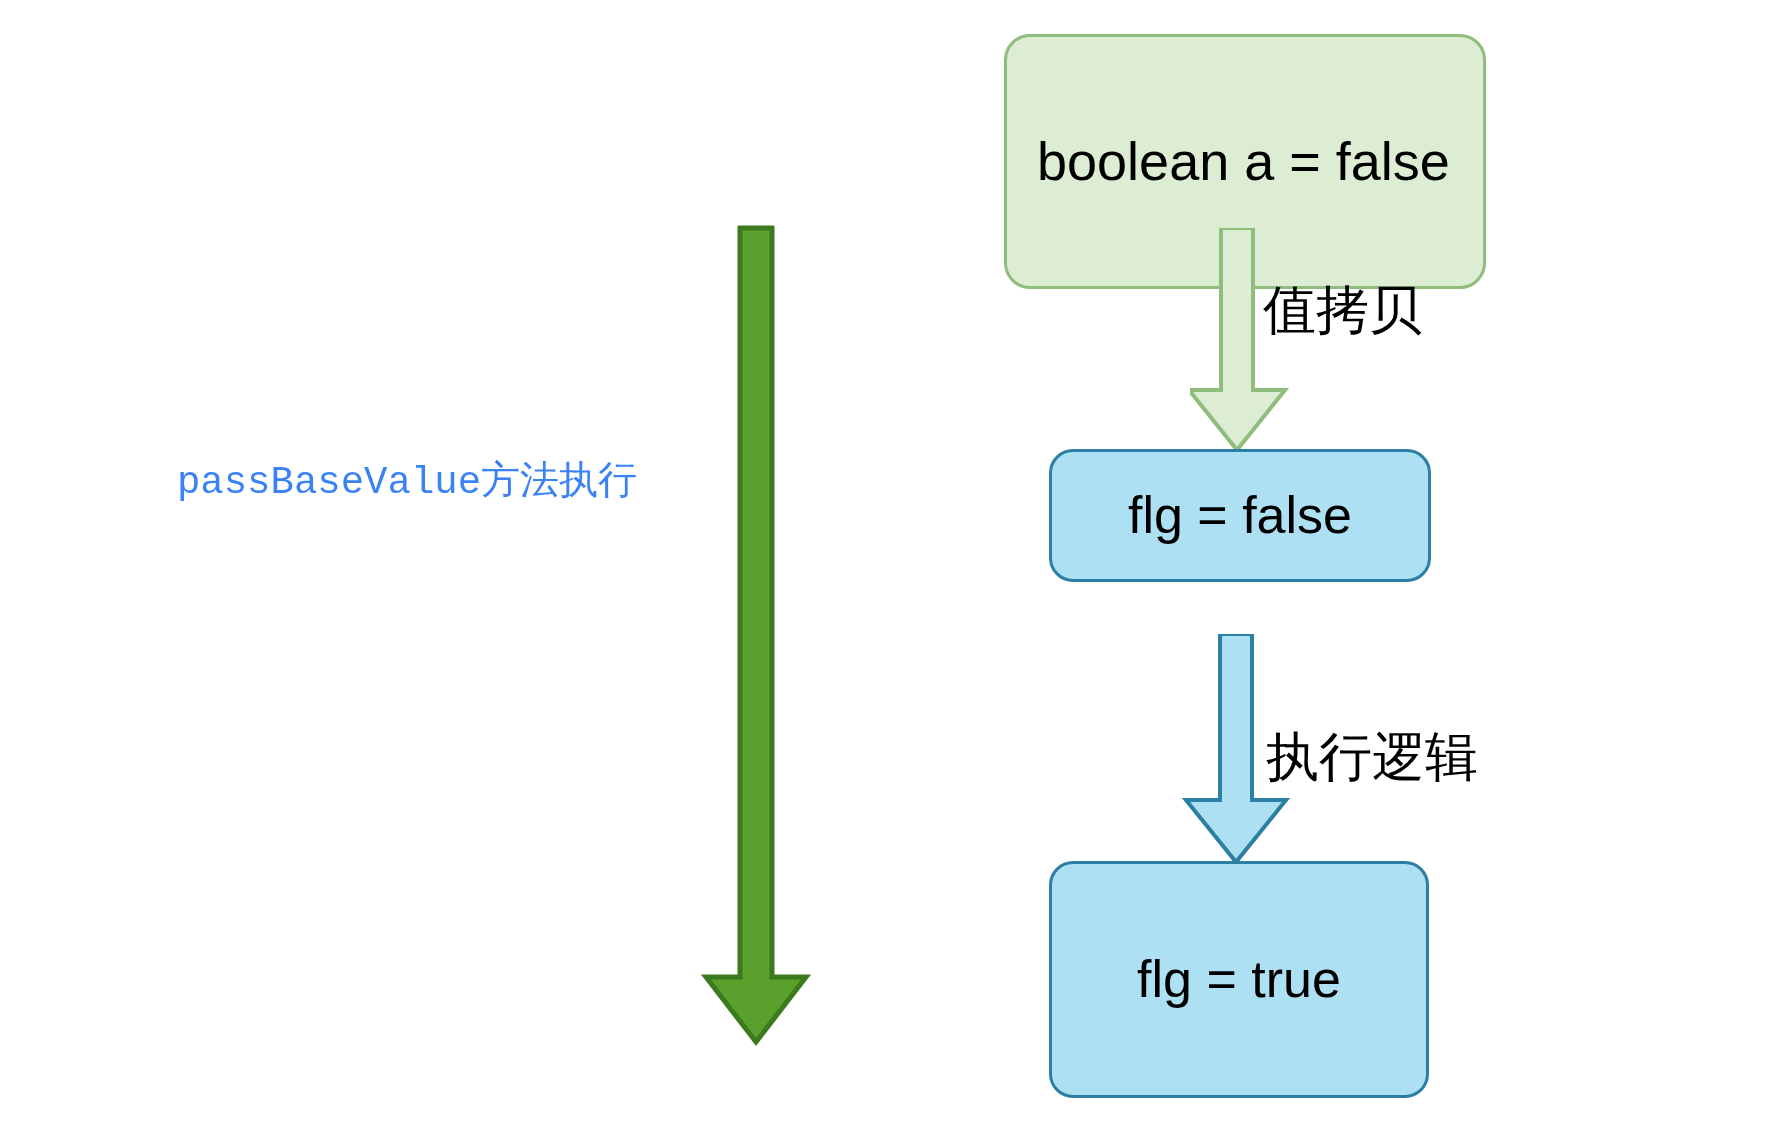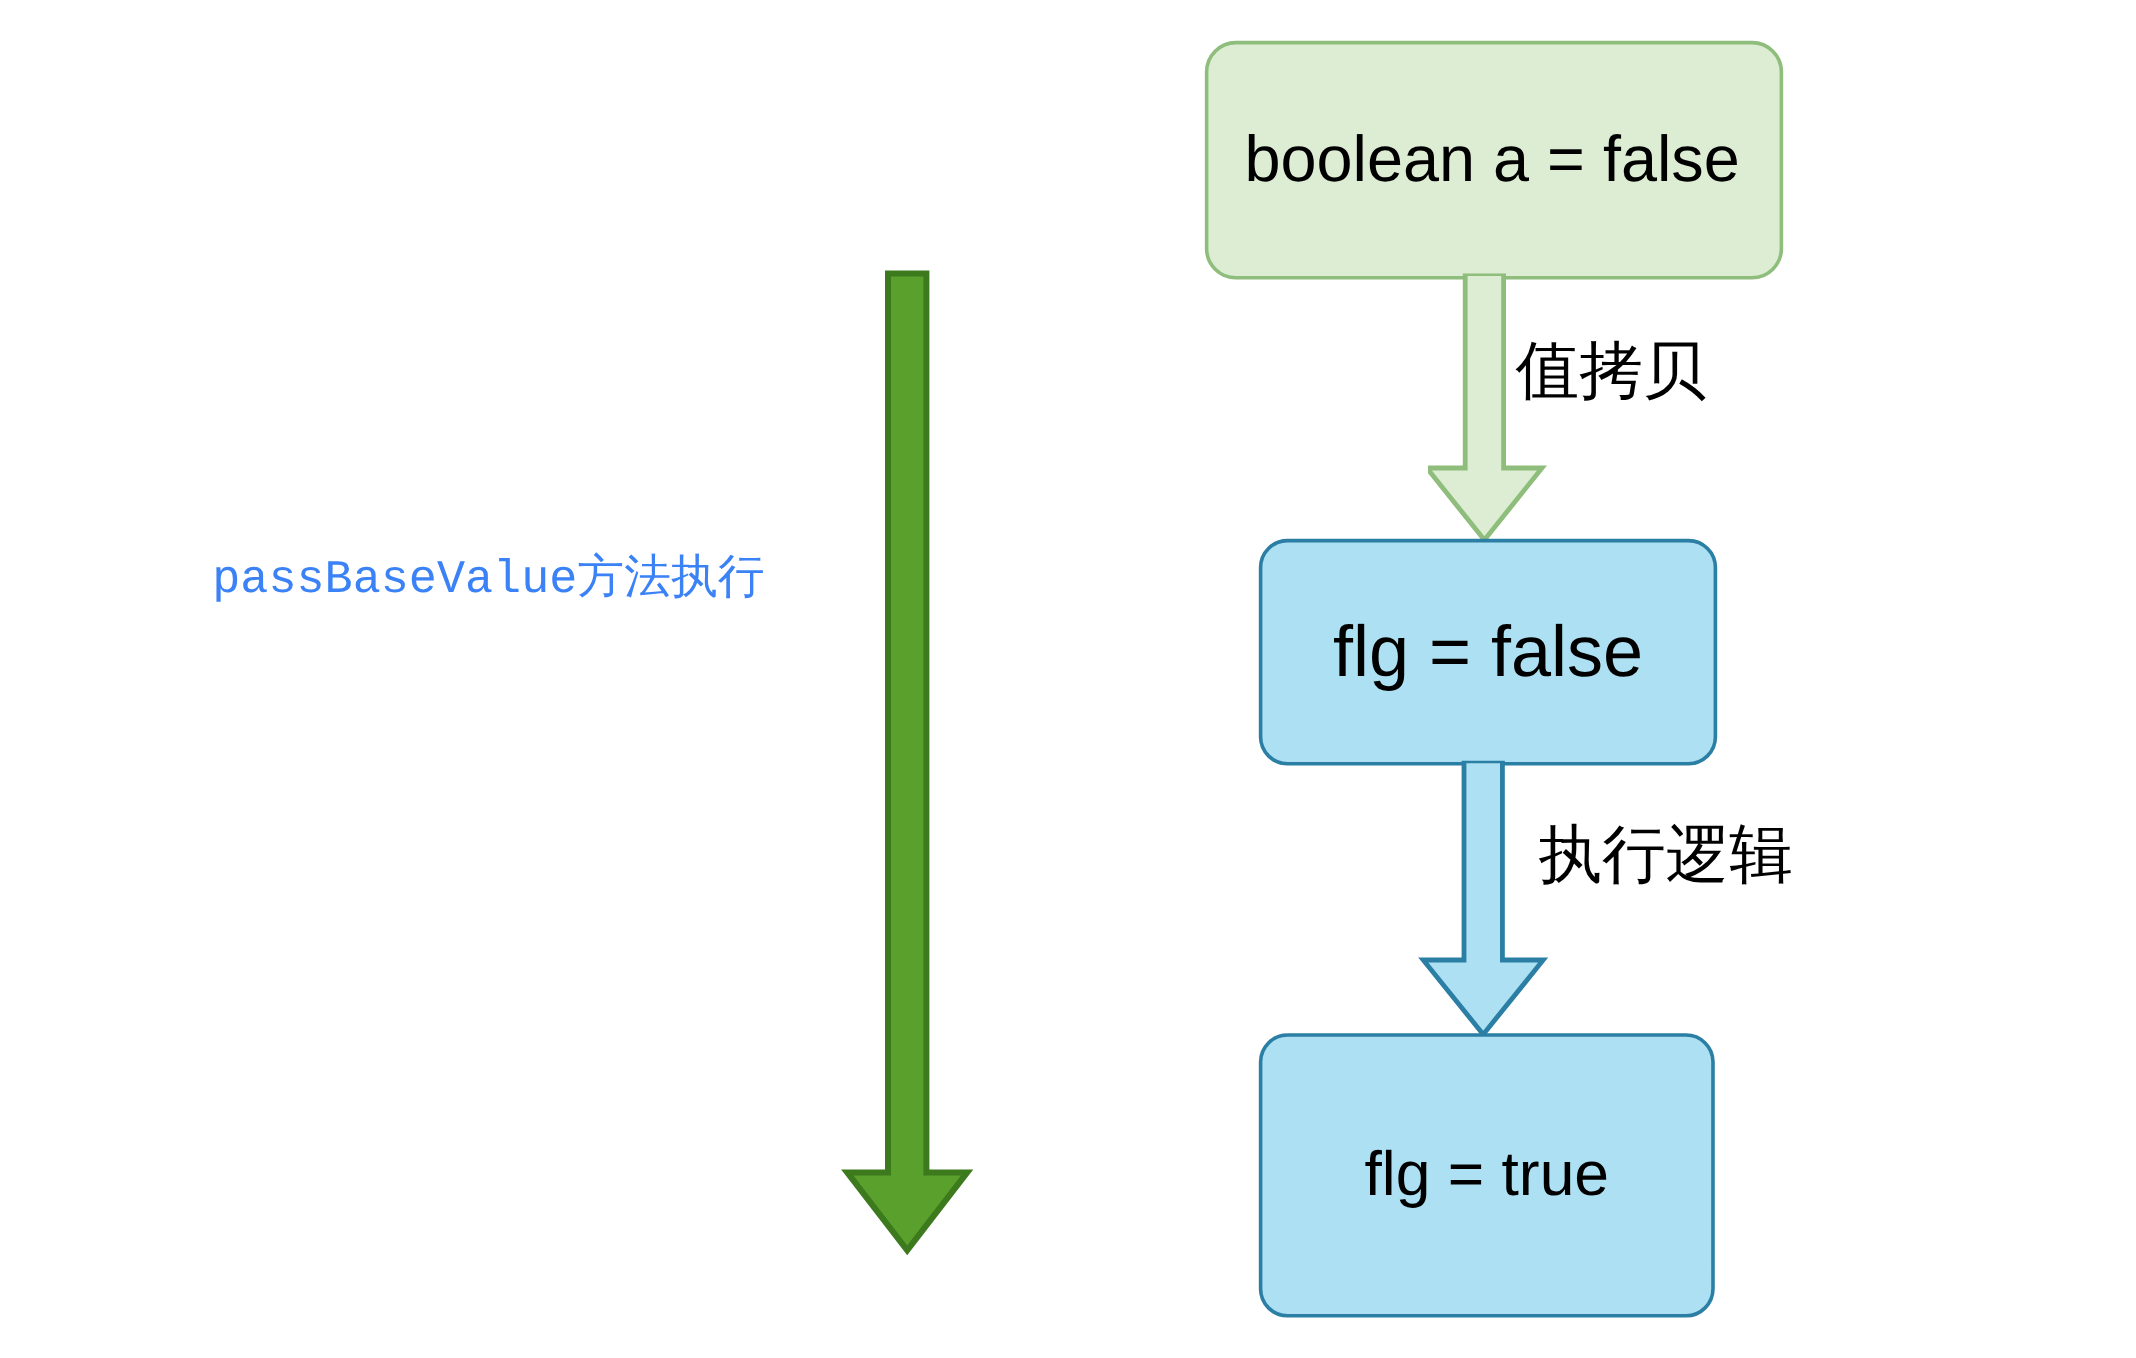--- a/index.html
+++ b/index.html
@@ -51,41 +51,41 @@
   }
   .node .line {
     display: block;
     white-space: nowrap;
   }
 
   #node-source {
     left: 1004px;
     top: 34px;
     width: 482px;
-    height: 199px;
+    height: 255px;
     background: #dcedd3;
     border: 3px solid #8fbd7c;
     border-radius: 26px;
     padding-left: 30px;
     align-items: flex-start;
     text-align: left;
     font-size: 54px;
     line-height: 1.17;
   }
 
   #node-copy {
     left: 1049px;
     top: 449px;
     width: 382px;
-    height: 189px;
+    height: 133px;
     background: #ade0f2;
     border: 3px solid #2b7fa4;
     border-radius: 24px;
     align-items: center;
-    font-size: 60px;
+    font-size: 52px;
     line-height: 1.18;
   }
 
   #node-mutated {
     left: 1049px;
     top: 861px;
     width: 380px;
     height: 237px;
     background: #ade0f2;
     border: 3px solid #2b7fa4;
@@ -115,21 +115,21 @@
   
   .edge-label {
     position: absolute;
     font-family: "DejaVu Sans", "Liberation Sans", sans-serif;
     font-size: 53px;
     line-height: 1;
     color: #000000;
     white-space: nowrap;
   }
   #label-copy   { left: 1263px; top: 283px; text-align: center; }
-  #label-logic  { left: 1266px; top: 686px; margin-left: 16px; }
+  #label-logic  { left: 1266px; top: 730px; }
 </style>
 </head>
 <body>
 
 <div id="canvas">
 
   <svg id="exec-arrow-svg" viewBox="0 0 125 840" xmlns="http://www.w3.org/2000/svg">
     <polygon points="45,13 77,13 77,762 111,762 61,827 11,762 45,762" fill="#5aa02c" stroke="#3d7a1e" stroke-width="5" stroke-linejoin="miter"></polygon>
   </svg>
 

